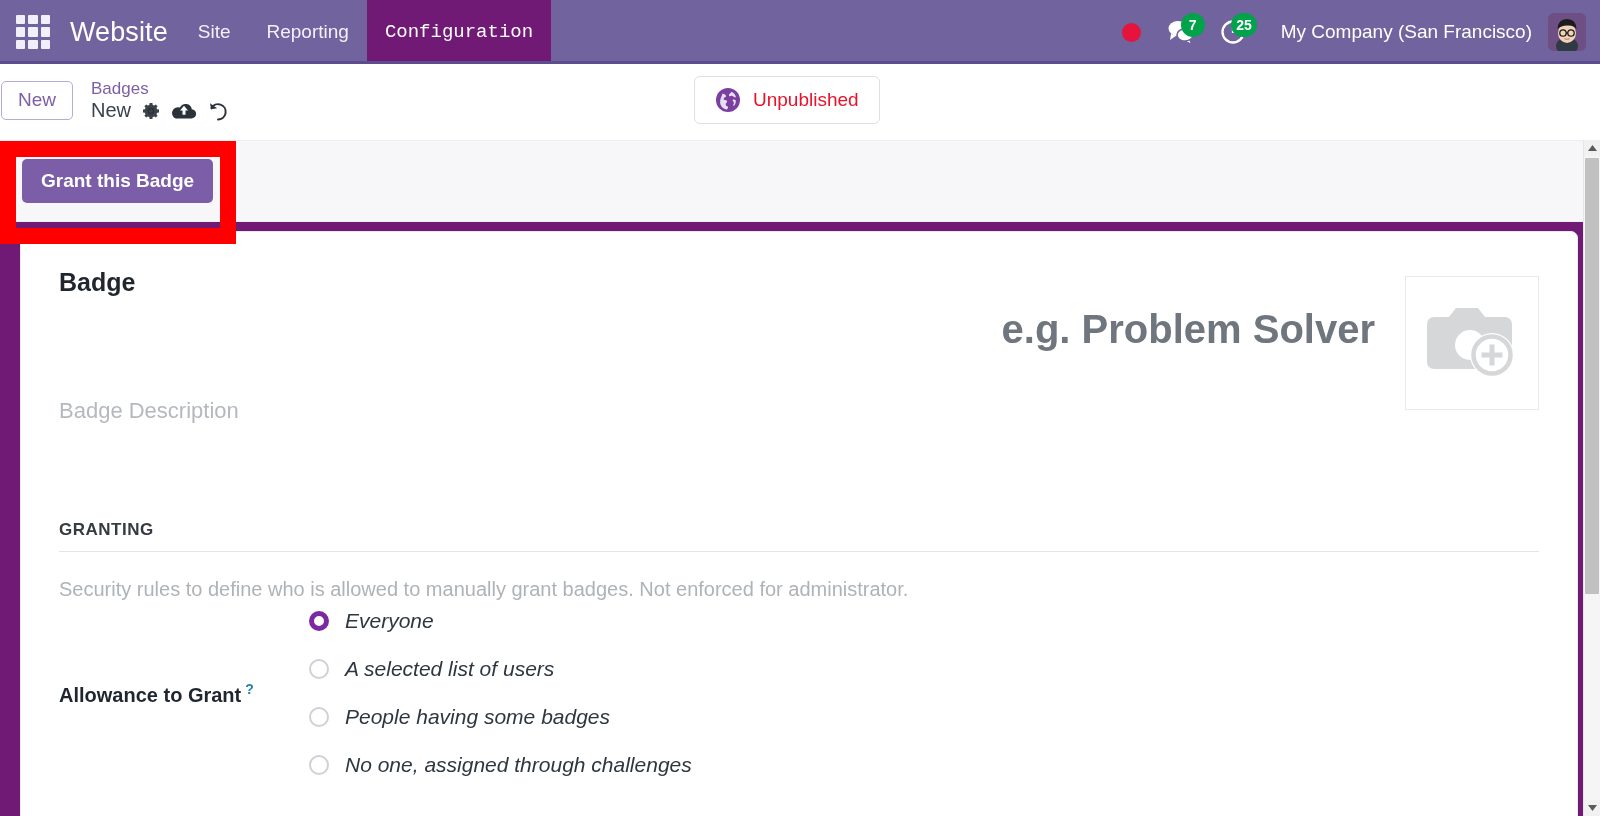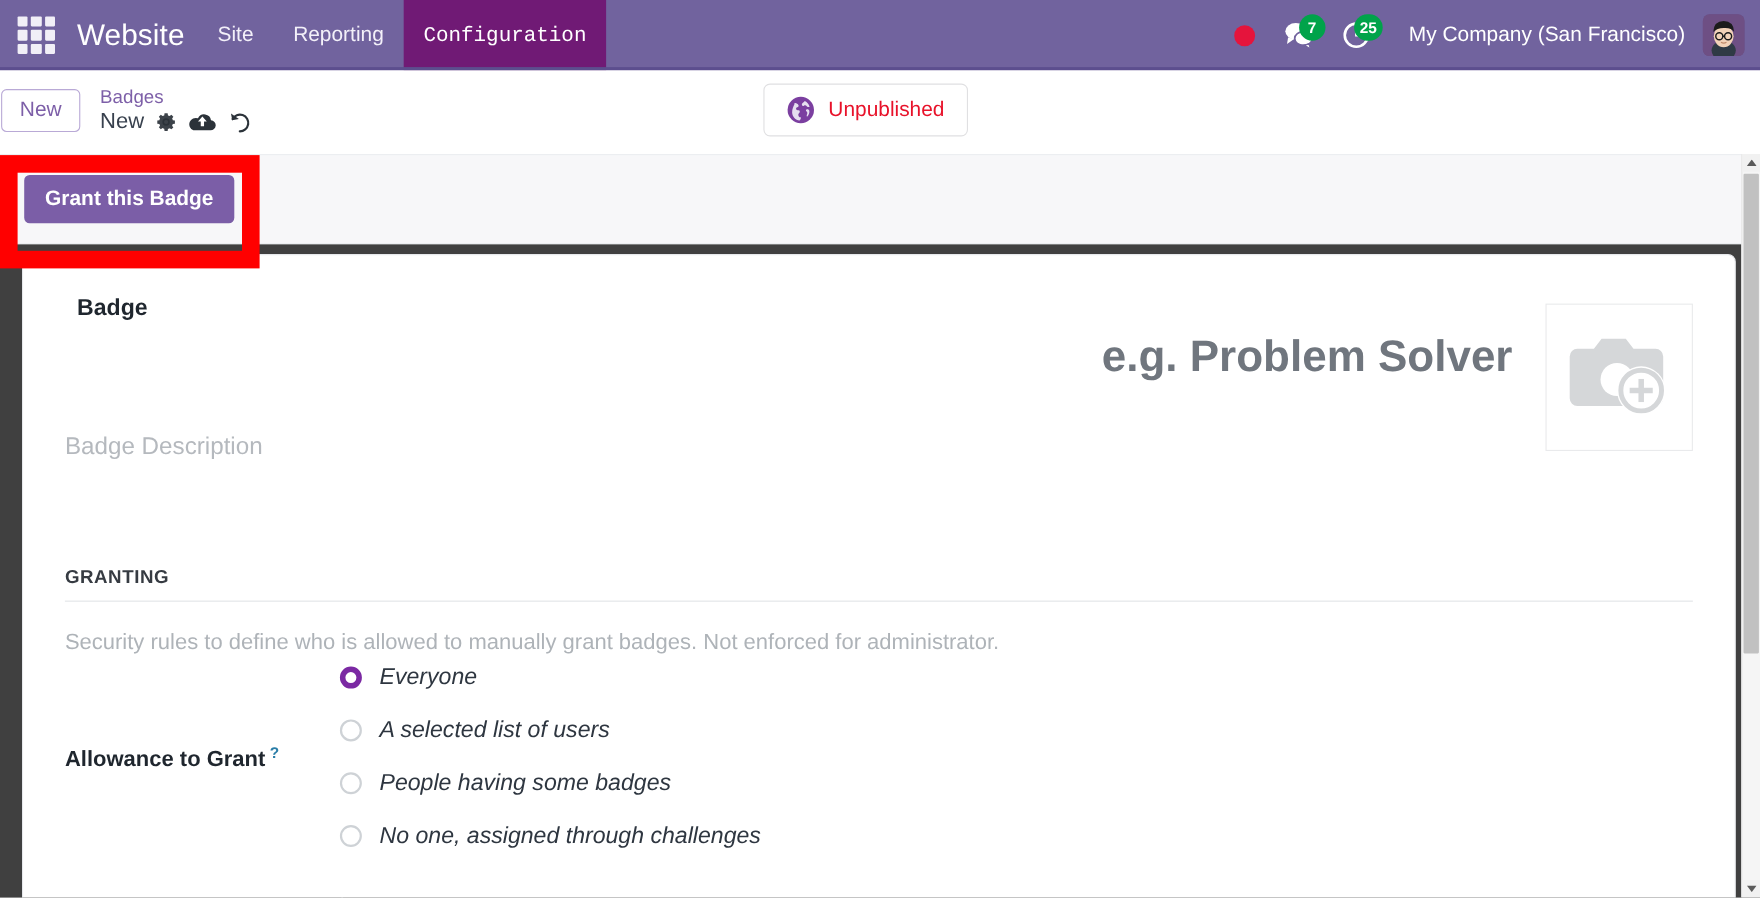--- a/index.html
+++ b/index.html
@@ -177,21 +177,21 @@
   }
   .publish-label {
     font-size: 19px;
     color: #e8122a;
   }
 
   
   .content {
     position: absolute;
     top: 140px; left: 0; right: 0; bottom: 0;
-    background: #404040;
+    background: #701a75;
     overflow: hidden;
   }
   .statusbar {
     height: 82px;
     background: #f7f7f9;
     border-top: 1px solid #eceef1;
     border-bottom: 1px solid #eceef1;
     display: flex;
     align-items: center;
     padding-left: 22px;
@@ -216,25 +216,24 @@
     padding: 36px 38px 40px 38px;
     position: relative;
   }
   .sheet-top {
     display: flex;
     justify-content: space-between;
     align-items: flex-start;
   }
   .field-col { flex: 1; padding-right: 30px; }
   .lbl-badge {
-    font-size: 21px;
+    font-size: 25px;
     font-weight: bold;
     color: #1f262e;
     margin-bottom: 7px;
-    margin-left: 11px;
   }
   .badge-name-placeholder {
     font-size: 40px;
     color: #70767e;
     font-weight: bold;
     line-height: 1.25;
     cursor: text;
     text-align: right;
   }
   .badge-desc-placeholder {

